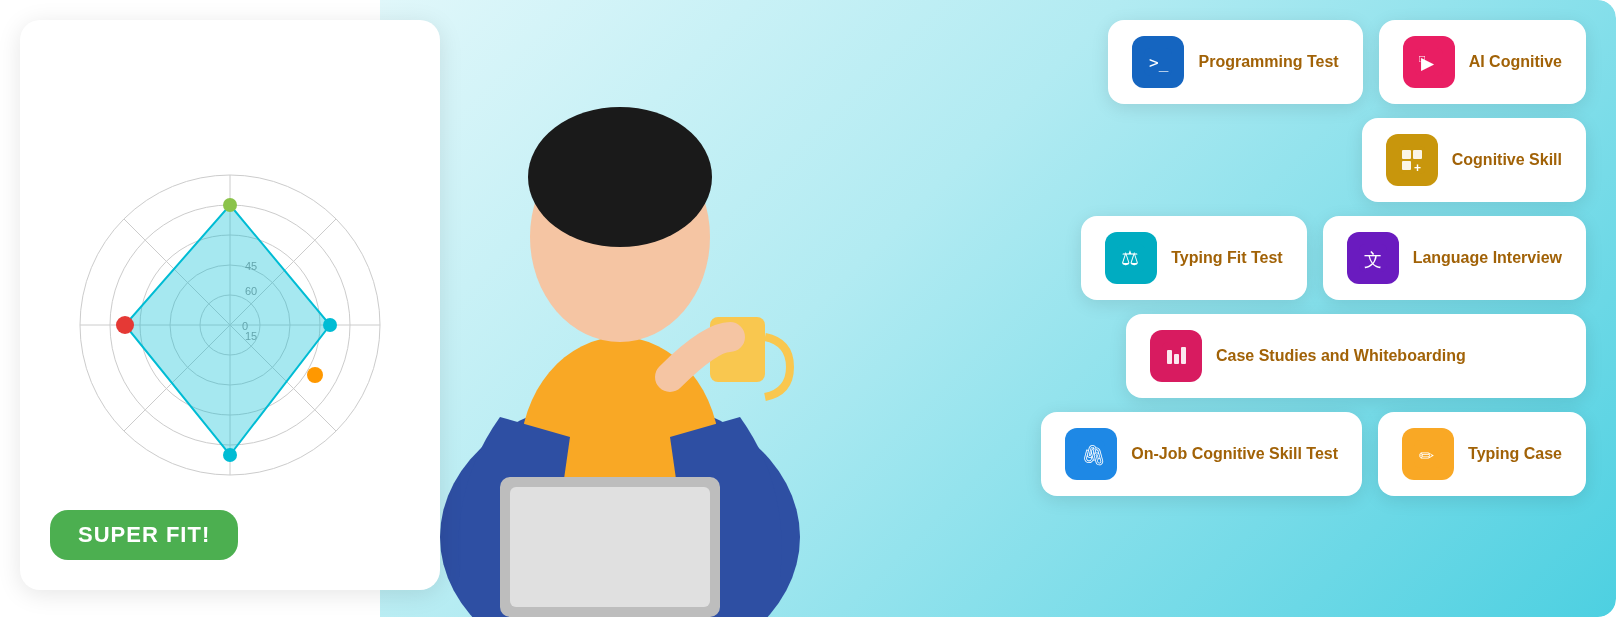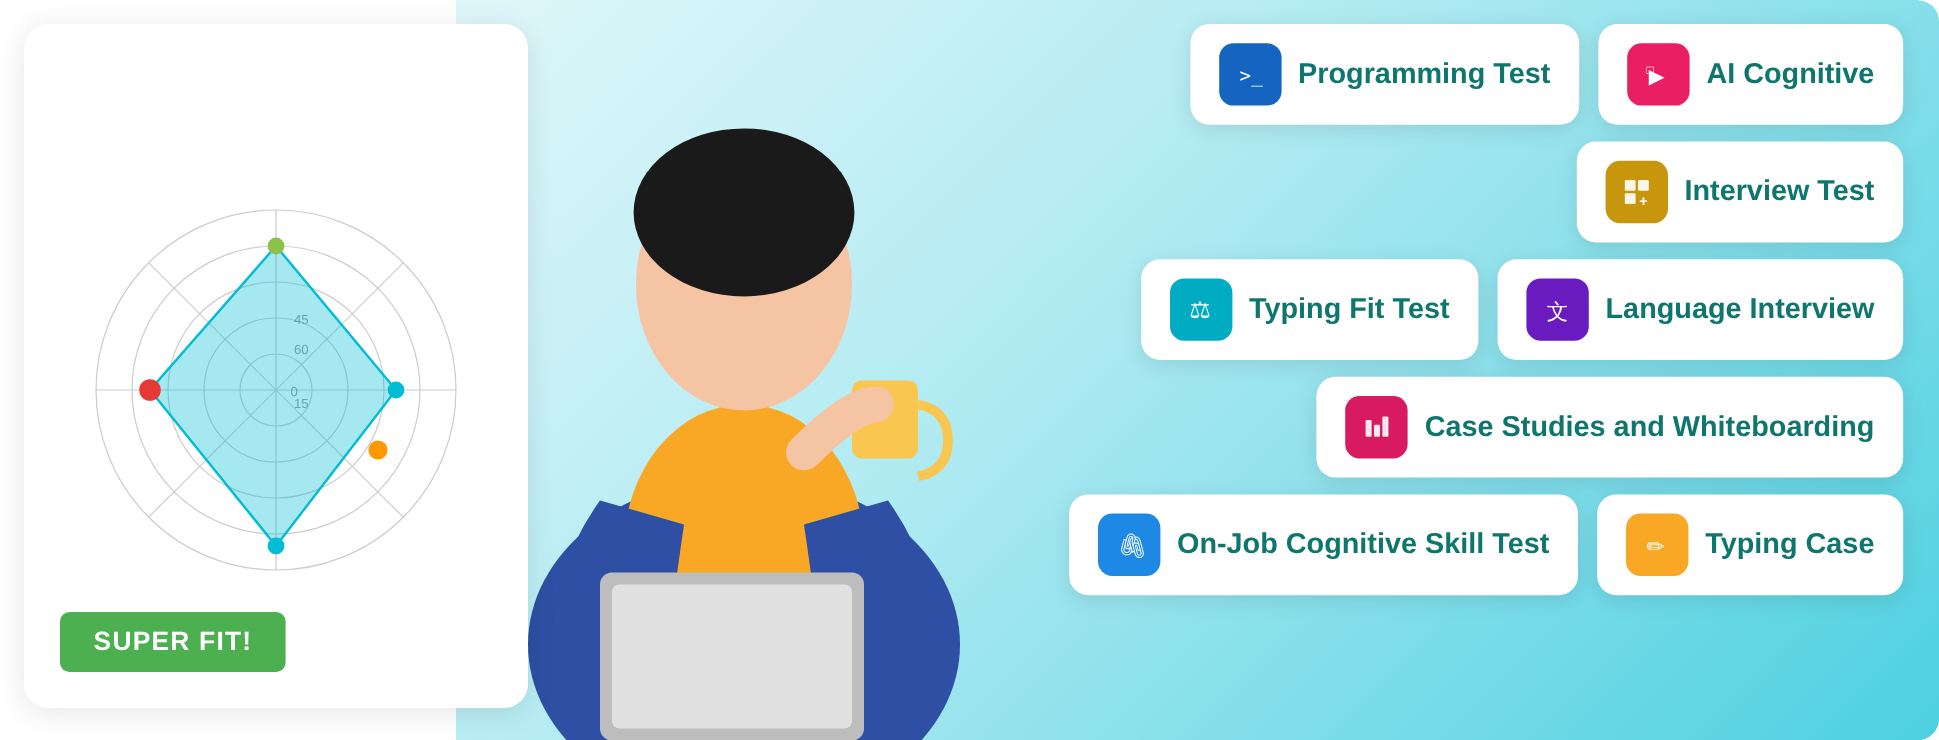--- a/index.html
+++ b/index.html
@@ -43,21 +43,21 @@
 
     .super-fit-badge {
       position: absolute;
       bottom: 30px;
       left: 30px;
       background: #4caf50;
       color: #fff;
       font-weight: 900;
       font-size: 22px;
       padding: 12px 28px;
-      border-radius: 8px;
+      border-radius: 18px;
       letter-spacing: 1px;
     }
 
     
     .bg-gradient {
       position: absolute;
       left: 380px;
       top: 0;
       right: 0;
       bottom: 0;
@@ -116,23 +116,23 @@
       border-radius: 12px;
       display: flex;
       align-items: center;
       justify-content: center;
       flex-shrink: 0;
       font-size: 22px;
       color: #fff;
     }
 
     .card-label {
-      font-size: 24px;
+      font-size: 16px;
       font-weight: 700;
-      color: #0f766e;
+      color: #a16207;
     }
 
     
     .icon-blue { background: #1565c0; }
     .icon-pink { background: #e91e63; }
     .icon-green { background: #43a047; }
     .icon-orange { background: #c8960c; }
     .icon-cyan { background: #00acc1; }
     .icon-purple { background: #6a1bbf; }
     .icon-magenta { background: #d81b60; }
@@ -265,21 +265,21 @@
       <div class="card">
         <div class="card-icon icon-orange">
           <svg width="28" height="28" viewBox="0 0 28 28">
             <rect width="28" height="28" rx="6" fill="#c8960c"></rect>
             <rect x="4" y="4" width="9" height="9" rx="1" fill="#fff" opacity="0.9"></rect>
             <rect x="15" y="4" width="9" height="9" rx="1" fill="#fff" opacity="0.9"></rect>
             <rect x="4" y="15" width="9" height="9" rx="1" fill="#fff" opacity="0.9"></rect>
             <text x="16" y="26" font-size="12" fill="#fff" font-weight="bold">+</text>
           </svg>
         </div>
-        <span class="card-label">Interview Test</span>
+        <span class="card-label">Cognitive Skill</span>
       </div>
     </div>
 
     <div class="cards-row">
       <div class="card">
         <div class="card-icon icon-cyan">
           <svg width="28" height="28" viewBox="0 0 28 28">
             <rect width="28" height="28" rx="6" fill="#00acc1"></rect>
             <text x="4" y="21" font-size="20" fill="#fff">⚖</text>
           </svg>

